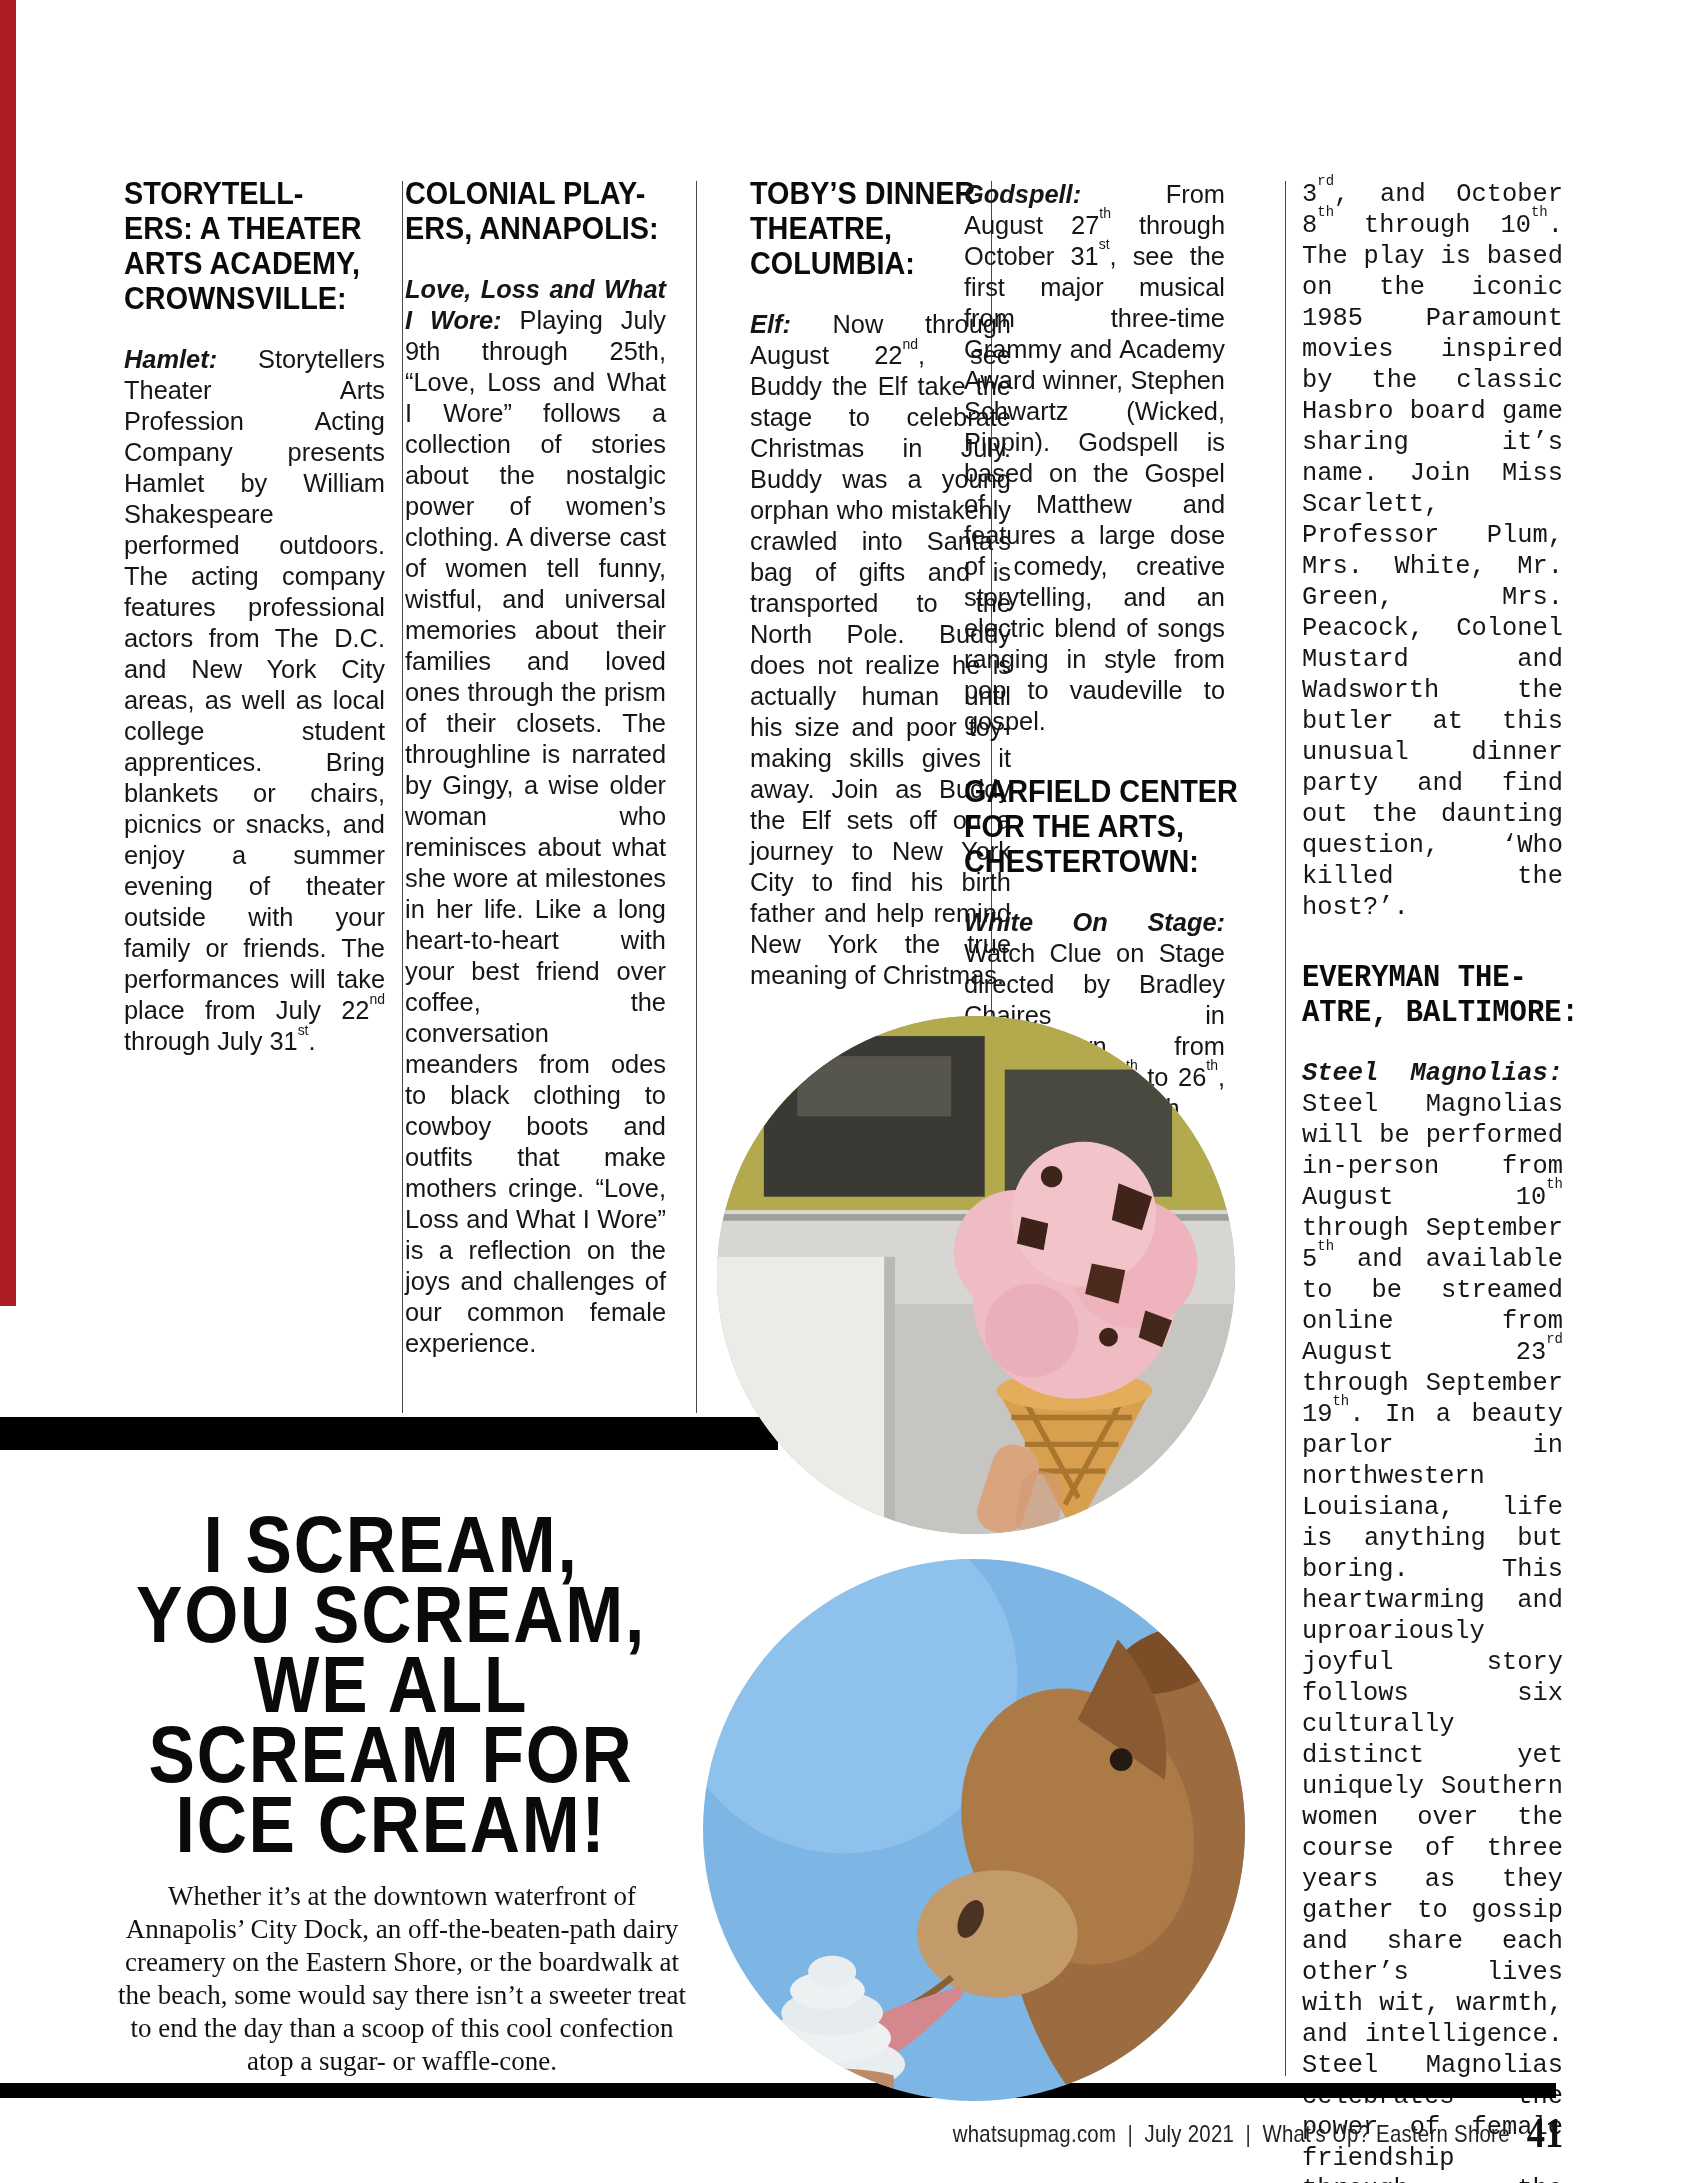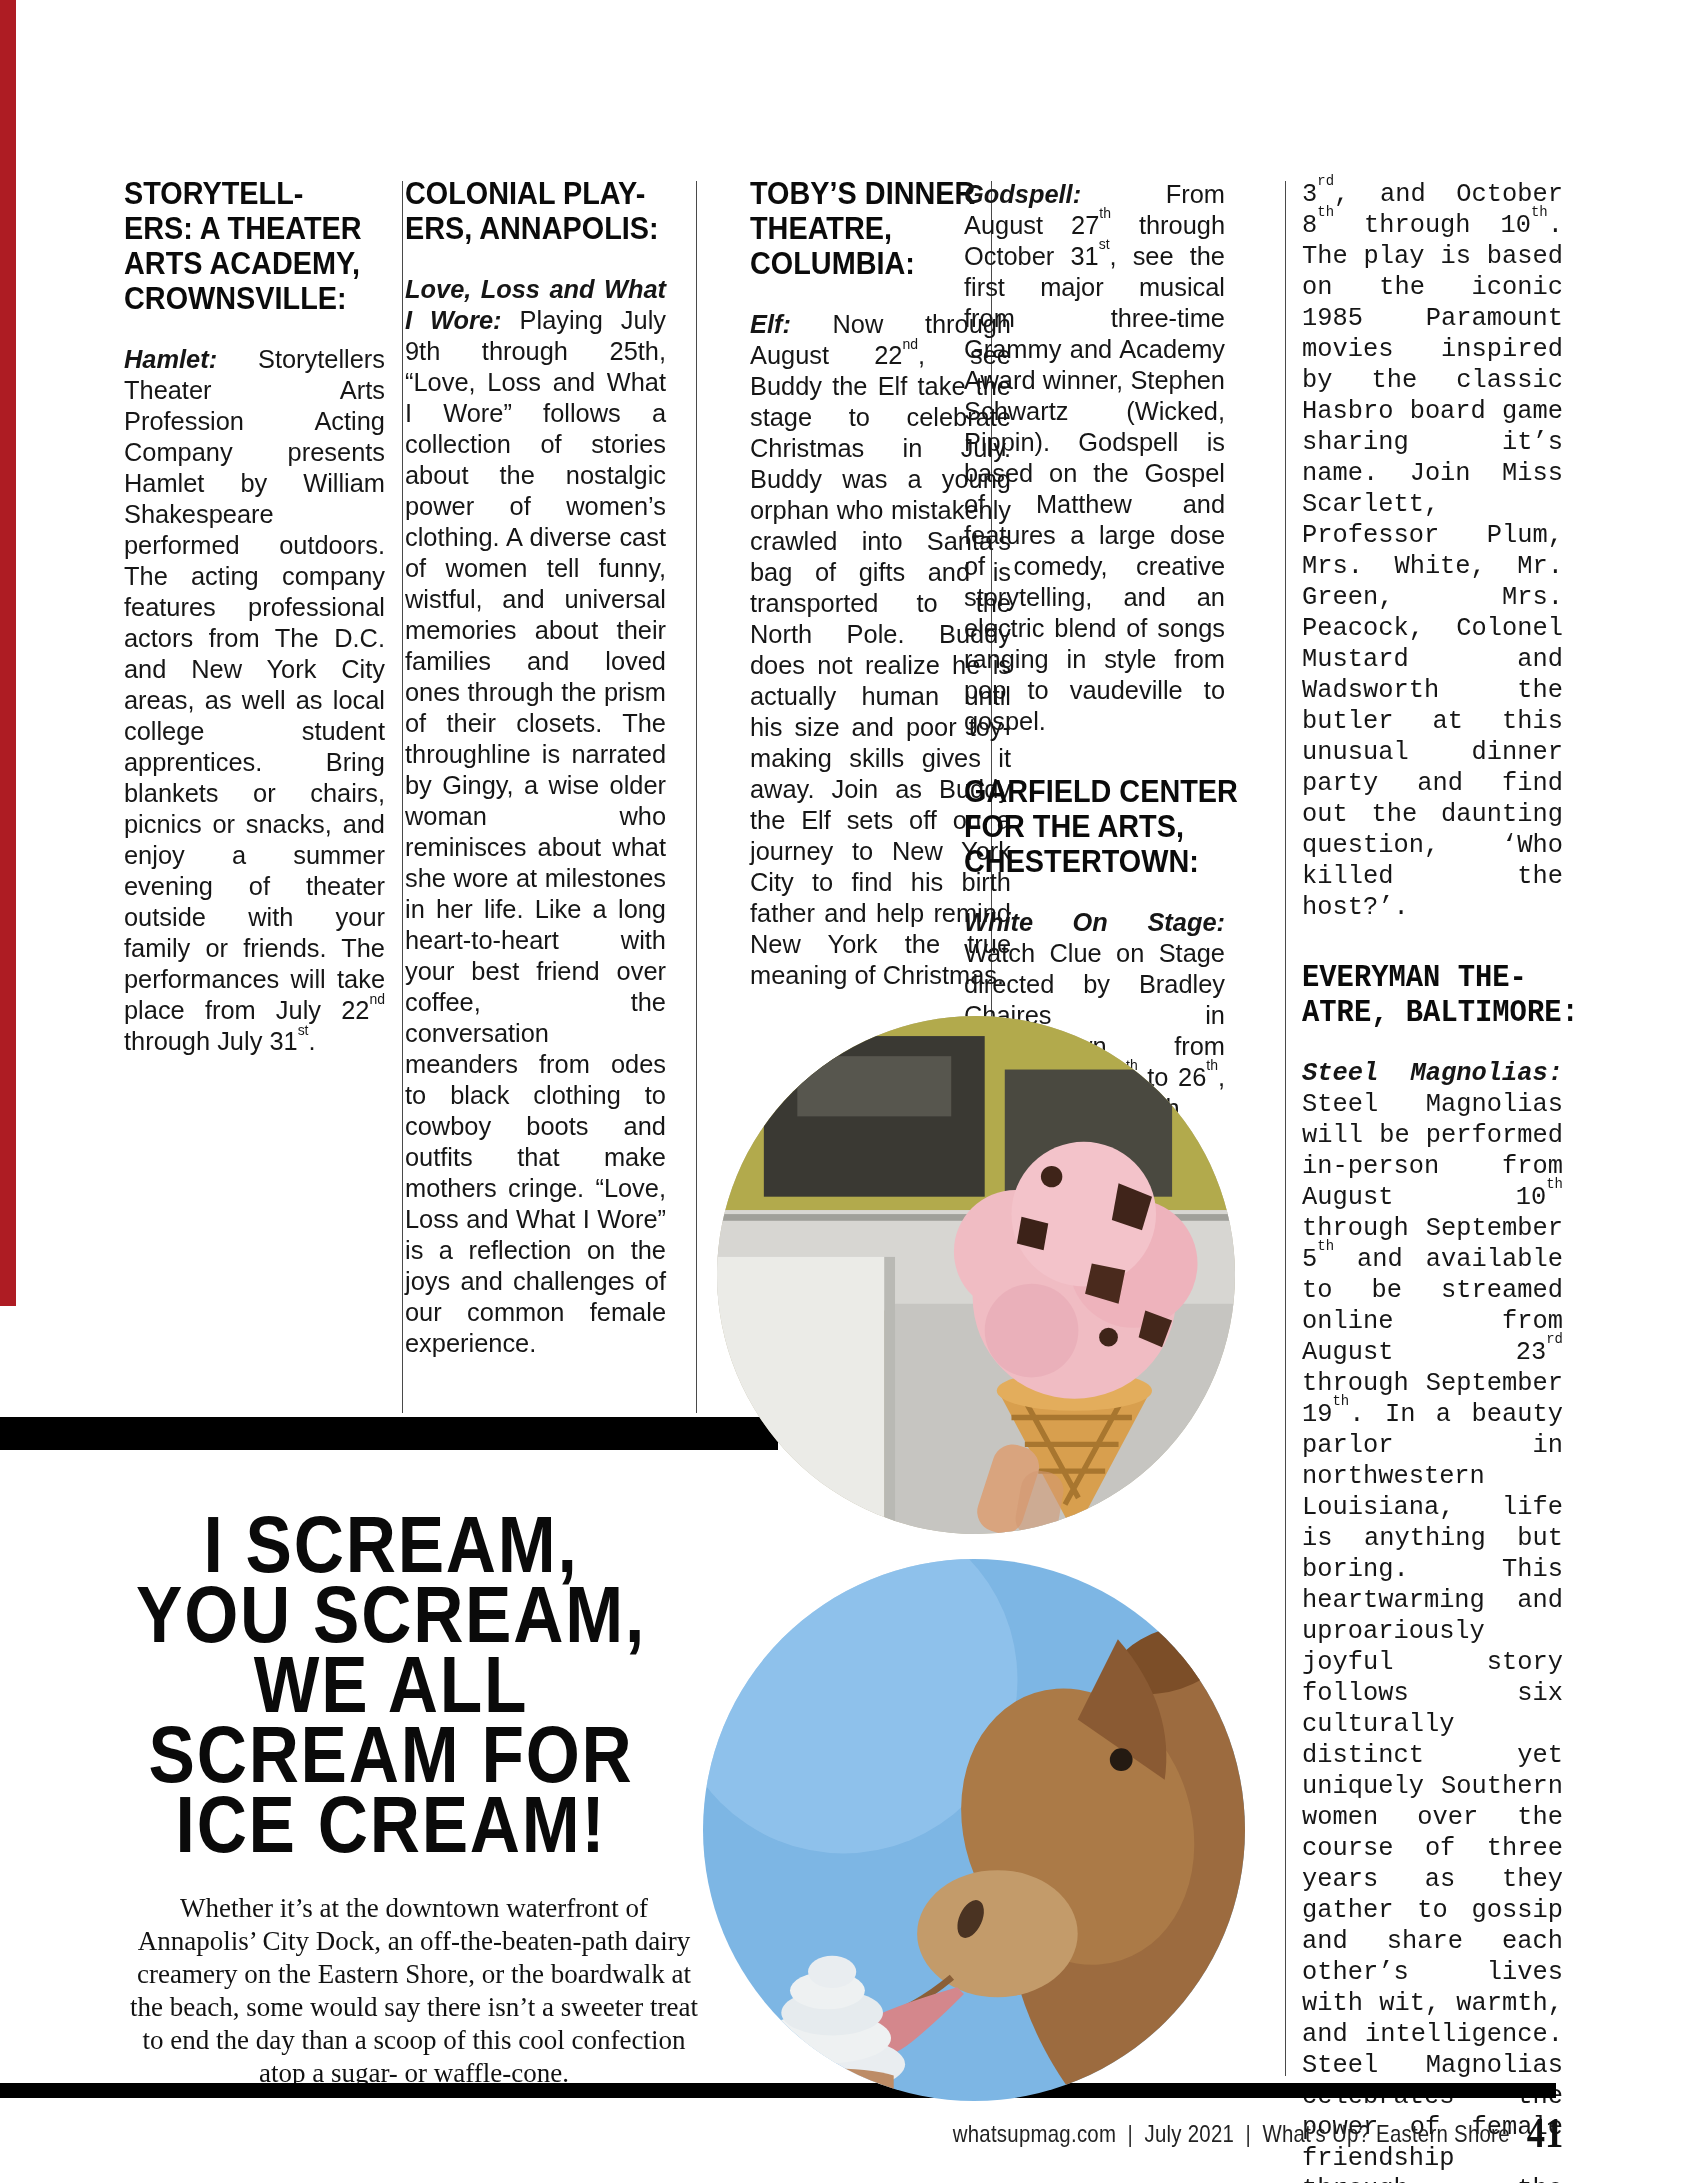--- a/index.html
+++ b/index.html
@@ -25,21 +25,21 @@
   .col > .col-heading:first-child{margin-top:-2.7px;}
   .lead{font-weight:700;font-style:italic;}
   sup{font-size:0.55em;line-height:0;position:relative;top:-0.45em;}
   .black-band{position:absolute;left:0;top:1417px;width:778px;height:33px;background:#000;}
   .headline{
     position:absolute;left:80px;top:1510px;width:622px;margin:0;text-align:center;
     font-size:79px;line-height:70px;font-weight:700;letter-spacing:2px;color:#0a0a0a;
     transform:scaleX(0.88);transform-origin:center top;
   }
   .intro{
-    position:absolute;left:107px;top:1876px;width:582px;margin:16px;text-align:center;
+    position:absolute;left:107px;top:1876px;width:582px;margin:4px;text-align:center;
     font-family:"Liberation Serif",serif;font-size:27px;line-height:33px;color:#121212;
   }
   .footer-bar{position:absolute;left:0;top:2083px;width:1556px;height:15.4px;background:#000;z-index:1;}
   .circle{position:absolute;border-radius:50%;overflow:hidden;margin:0;padding:0;z-index:5;}
   .circle svg{display:block;width:100%;height:100%;}
   .circle-ice{left:717px;top:1016px;width:518px;height:518px;}
   .circle-cow{left:703px;top:1559px;width:542px;height:542px;}
   .footer{
     position:absolute;top:2108px;right:118px;white-space:nowrap;color:#222;
     font-size:24px;letter-spacing:0.3px;transform:scaleX(0.85);transform-origin:right top;z-index:2;

